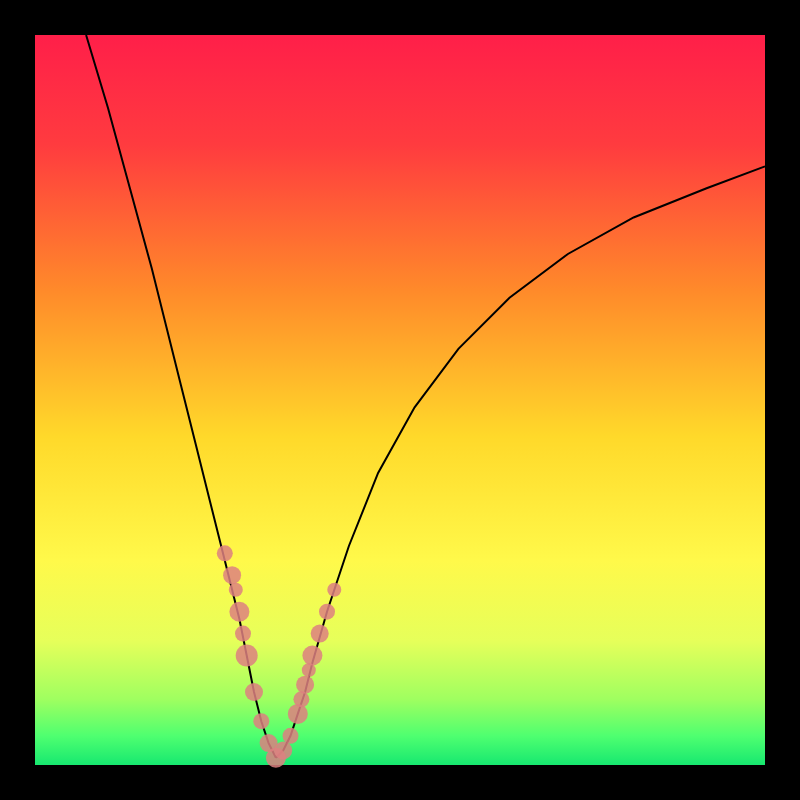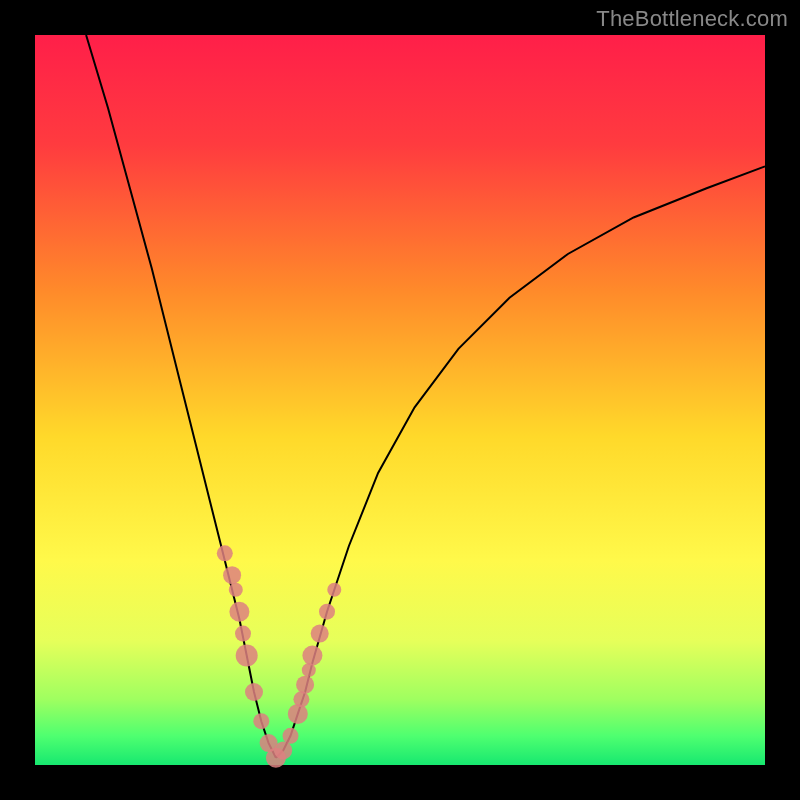--- a/index.html
+++ b/index.html
@@ -79,14 +79,13 @@
           <circle cx="266.4" cy="664.3" r="8" class="dot" style="fill: rgb(221, 128, 128);"></circle>
           <circle cx="270.1" cy="649.7" r="9" class="dot" style="fill: rgb(221, 128, 128);"></circle>
           <circle cx="273.8" cy="635.1" r="7" class="dot" style="fill: rgb(221, 128, 128);"></circle>
           <circle cx="277.4" cy="620.5" r="10" class="dot" style="fill: rgb(221, 128, 128);"></circle>
           <circle cx="284.7" cy="598.6" r="9" class="dot" style="fill: rgb(221, 128, 128);"></circle>
           <circle cx="292.0" cy="576.7" r="8" class="dot" style="fill: rgb(221, 128, 128);"></circle>
           <circle cx="299.3" cy="554.8" r="7" class="dot" style="fill: rgb(221, 128, 128);"></circle>
         </g>
     </svg>
   </div>
-  <div class="watermark">TheBottleneck.com</div>
 </div>
 
 </body></html>

